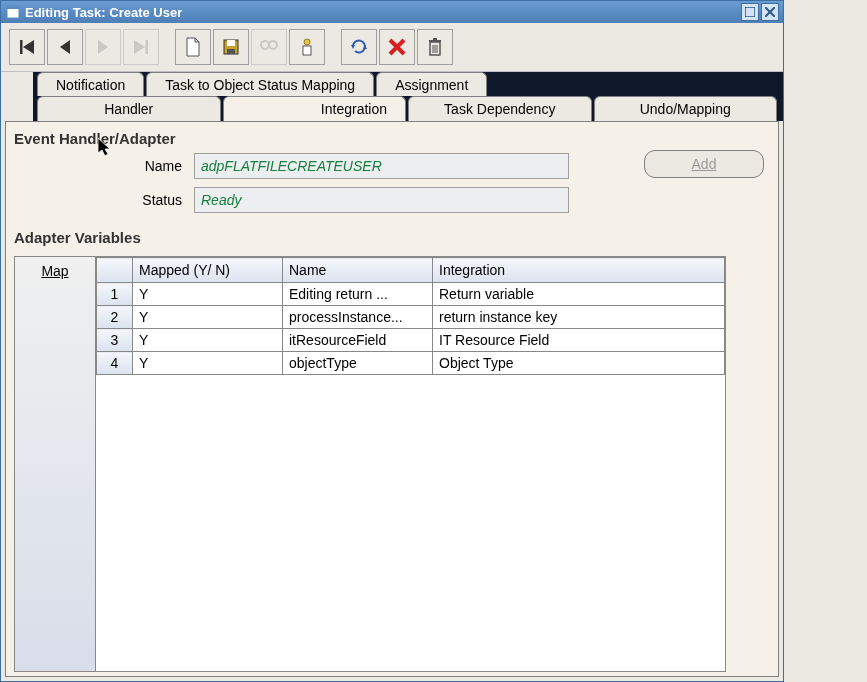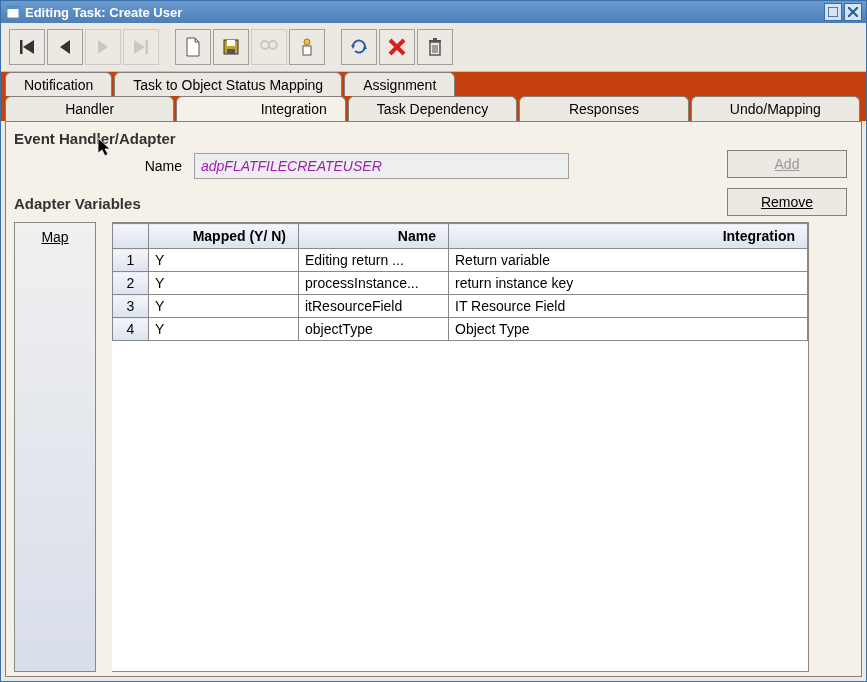--- a/index.html
+++ b/index.html
@@ -5,21 +5,21 @@
 * { box-sizing: border-box; margin: 0; padding: 0; }
 body {
   font-family: Arial, sans-serif;
   font-size: 13px;
   background: #ece9e3;
   width: 867px;
   height: 682px;
   overflow: hidden;
 }
 .window {
-  width: 867px;
+  width: 784px;
   height: 682px;
   border: 1px solid #3a6ea5;
   display: flex;
   flex-direction: column;
 }
 .titlebar {
   background: linear-gradient(to bottom, #6b9bd1 0%, #5a8cc4 50%, #4e7eb6 100%);
   color: white;
   height: 22px;
   display: flex;
@@ -65,22 +65,23 @@
   background: #ece9e3;
   display: flex;
   align-items: center;
   justify-content: center;
   cursor: pointer;
 }
 .tool-btn.disabled { opacity: 0.4; cursor: default; }
 .toolbar-spacer { width: 12px; }
 .tabs-row {
   display: flex;
-  background: #c2410c;
+  background: #0f172a;
   padding: 0 4px;
+  margin-left: 32px;
 }
 .tabs-row.bottom { margin-top: -1px; }
 .tab {
   padding: 4px 18px;
   border: 1px solid #808080;
   border-bottom: none;
   background: #ece9e3;
   border-radius: 6px 6px 0 0;
   margin-right: 2px;
   cursor: pointer;
@@ -119,47 +120,46 @@
   width: 180px;
   text-align: right;
   padding-right: 12px;
   font-size: 14px;
 }
 .form-input {
   width: 375px;
   height: 26px;
   border: 1px solid #a0a0a0;
   background: #eceef0;
-  color: #a21caf;
+  color: #15803d;
   padding: 0 6px;
   font-size: 14px;
   font-style: italic;
 }
 .side-buttons {
   position: absolute;
   right: 14px;
   top: 28px;
   display: flex;
   flex-direction: column;
   gap: 10px;
 }
 .side-btn {
   width: 120px;
   height: 28px;
   border: 1px solid #808080;
   background: #ece9e3;
   font-size: 14px;
   cursor: pointer;
 }
-.side-btn.disabled { color: #9a9a9a; cursor: default; }
+.side-btn.disabled { color: #9a9a9a; cursor: default; border-radius: 11px; }
 .table-area {
   flex: 1;
   display: flex;
   margin-top: 4px;
-  gap: 16px;
 }
 .map-btn-col {
   width: 82px;
   border: 1px solid #888;
   background: linear-gradient(to bottom, #f0f0f0, #d8deea);
   display: flex;
   align-items: flex-start;
   justify-content: center;
   padding-top: 4px;
 }
@@ -178,24 +178,24 @@
   overflow: auto;
   margin-right: 44px;
 }
 table.grid {
   border-collapse: collapse;
   width: 100%;
 }
 table.grid th {
   background: linear-gradient(to bottom, #f4f6fa, #dbe3ef);
   border: 1px solid #888;
-  padding: 4px 12px;
-  font-weight: bold;
-  font-size: 14px;
-  text-align: right;
+  padding: 4px 6px;
+  font-weight: normal;
+  font-size: 14px;
+  text-align: left;
 }
 table.grid td {
   border: 1px solid #888;
   padding: 3px 6px;
   font-size: 14px;
   background: white;
 }
 table.grid td.rownum {
   background: linear-gradient(to bottom, #f4f6fa, #dbe3ef);
   text-align: center;
@@ -318,36 +318,38 @@
 
   <div class="tabs-row">
     <div class="tab">Notification</div>
     <div class="tab">Task to Object Status Mapping</div>
     <div class="tab">Assignment</div>
   </div>
   <div class="tabs-row bottom">
     <div class="tab tab-wide">Handler</div>
     <div class="tab tab-wide active">Integration</div>
     <div class="tab tab-wide">Task Dependency</div>
-    <div class="tab tab-wide">Responses</div>
     <div class="tab tab-wide">Undo/Mapping</div>
   </div>
 
   <div class="content">
 
     <div class="fieldset-label">Event Handler/Adapter</div>
 
     <div class="form-row">
       <div class="form-label">Name</div>
       <input class="form-input" readonly="" value="adpFLATFILECREATEUSER" style="">
     </div>
+    <div class="form-row">
+      <div class="form-label">Status</div>
+      <input class="form-input" readonly="" value="Ready" style="">
+    </div>
 
     <div class="side-buttons">
       <button class="side-btn disabled"><span style="text-decoration:underline">Add</span></button>
-      <button class="side-btn"><span style="text-decoration:underline">Remove</span></button>
     </div>
 
     <div class="fieldset-label" style="margin-top:8px">Adapter Variables</div>
 
     <div class="table-area">
       <div class="map-btn-col">
         <span class="map-btn">Map</span>
       </div>
       <div class="grid-wrap">
         <table class="grid">

